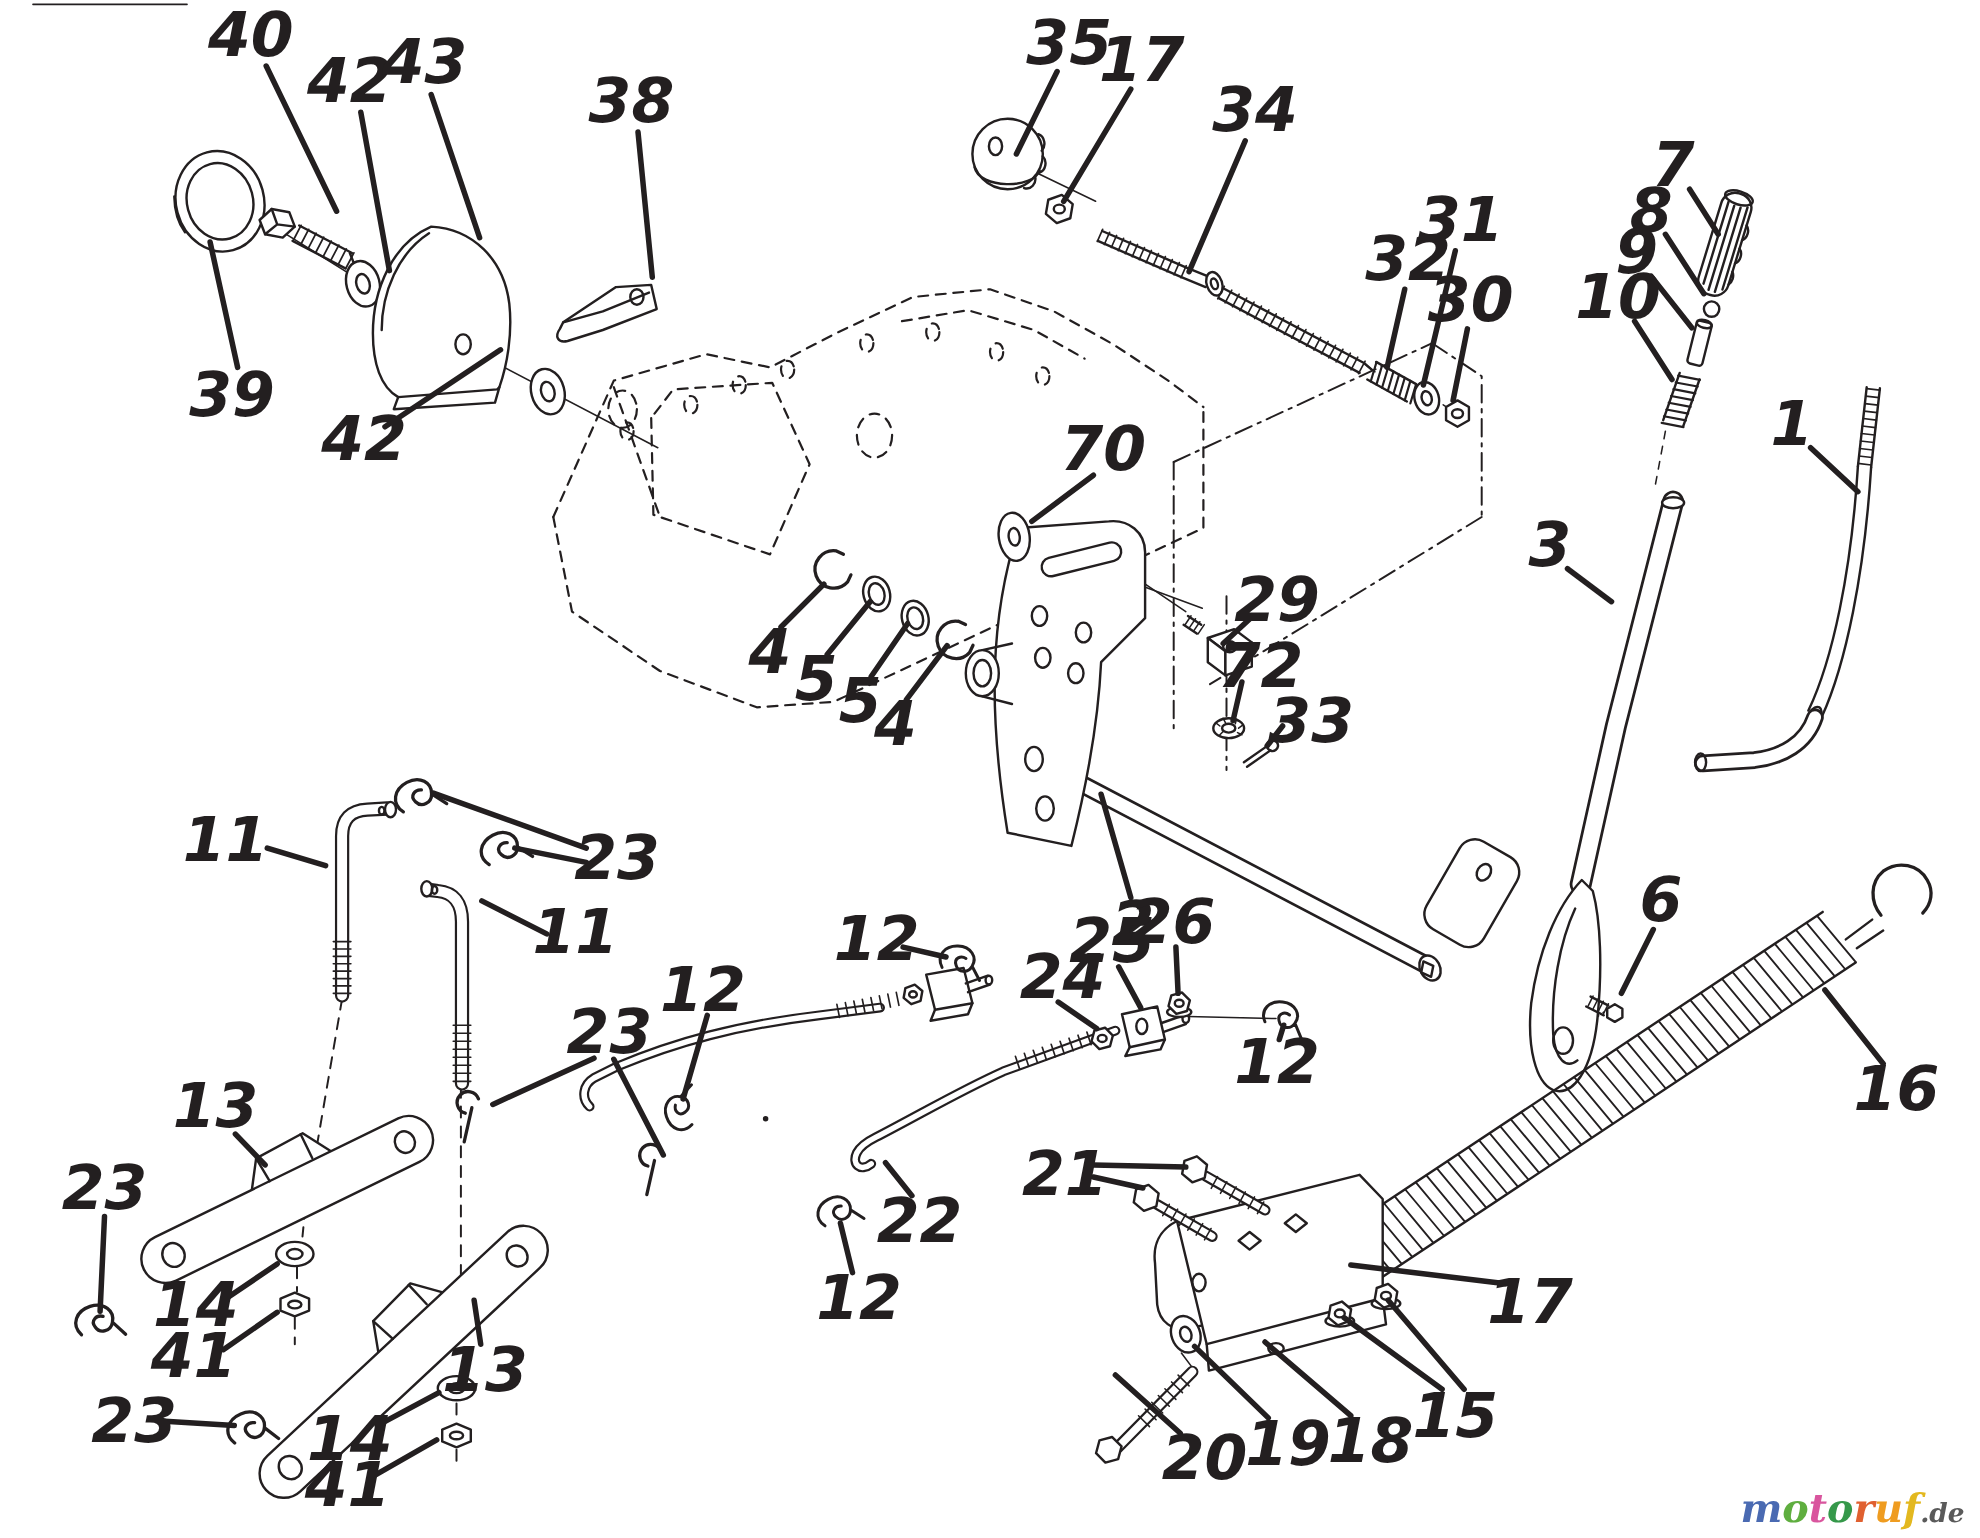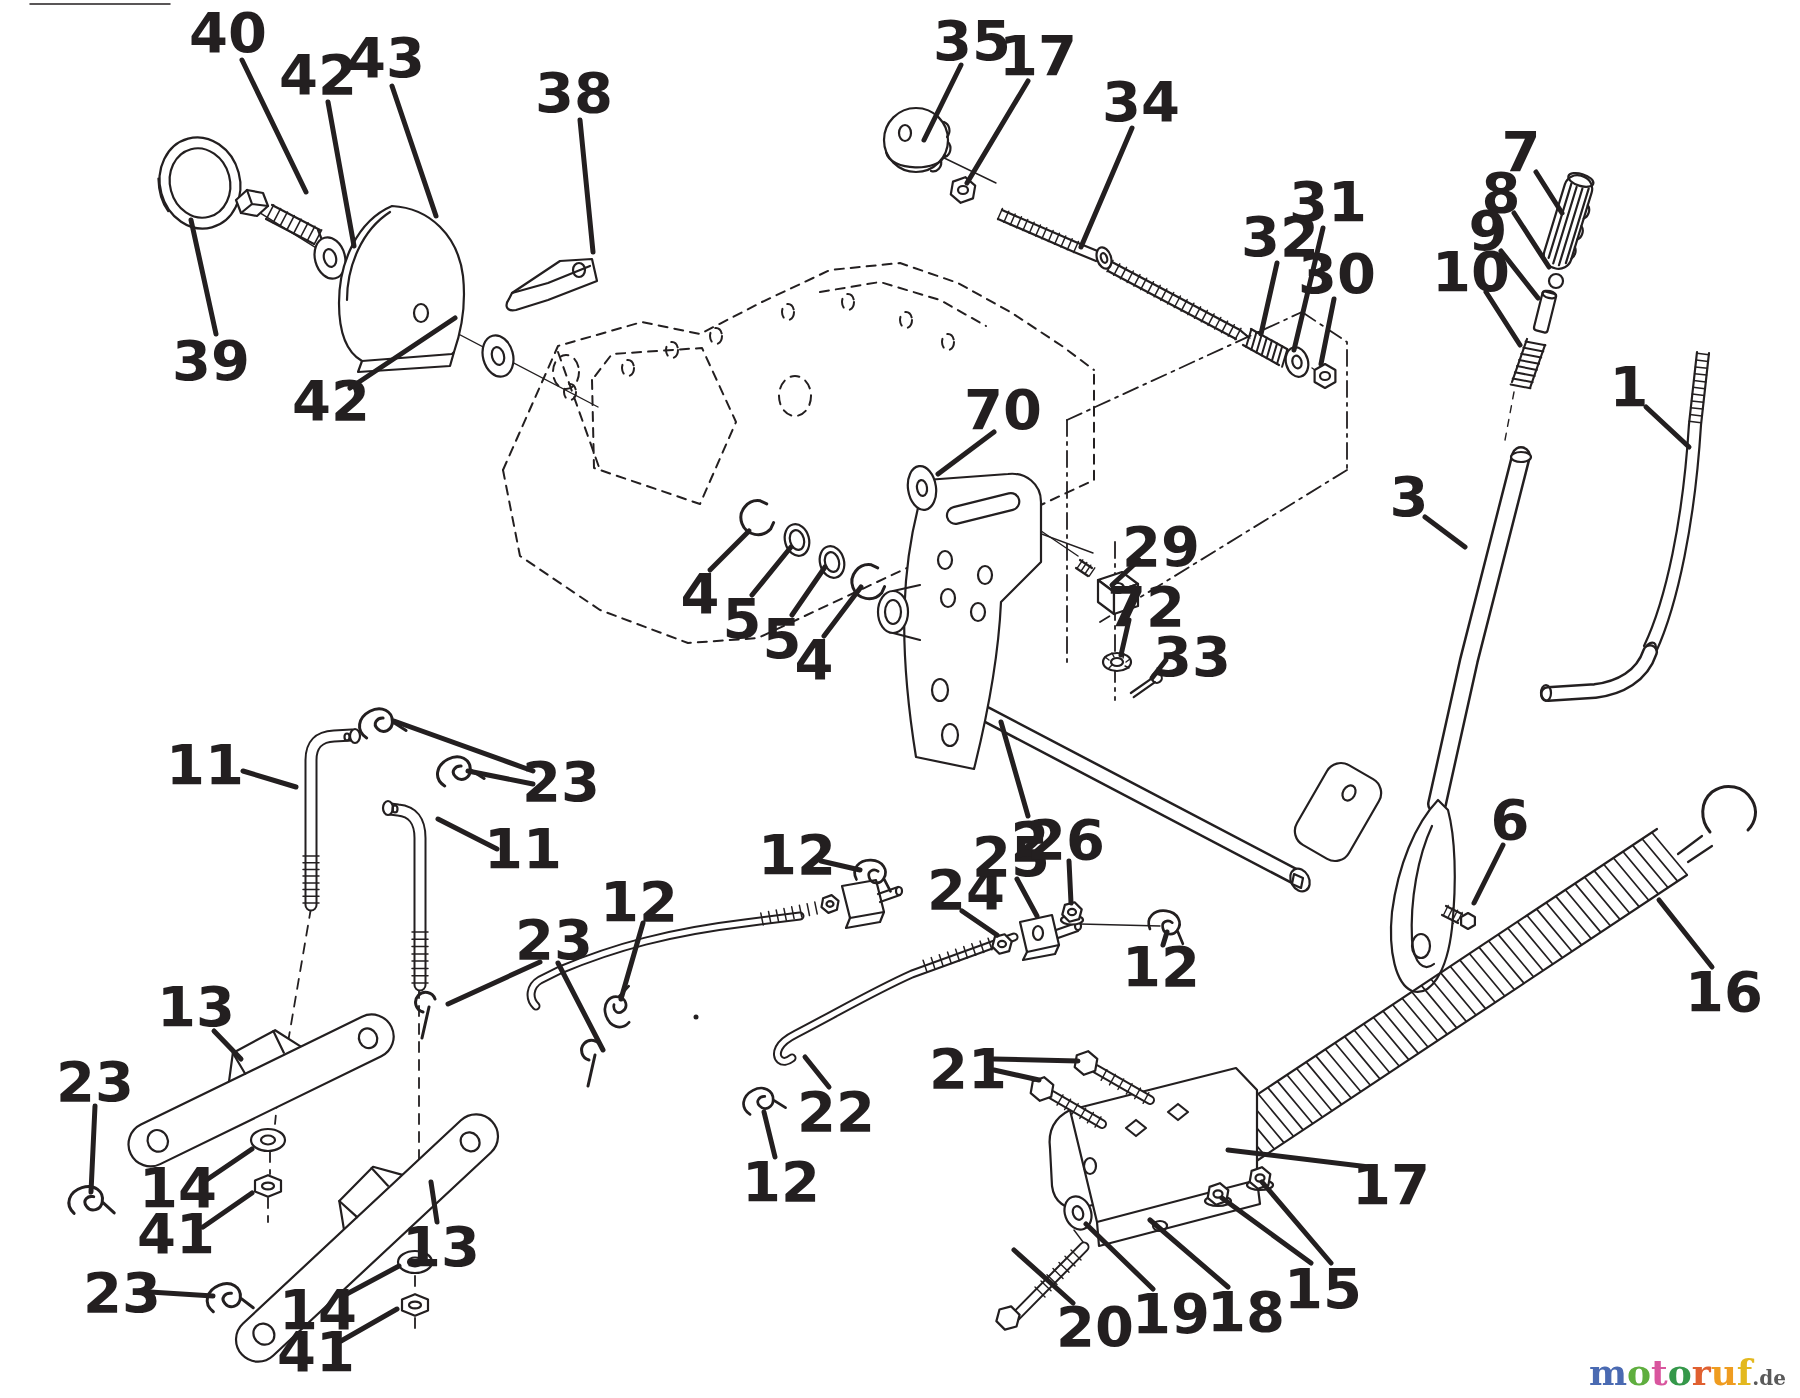--- a/index.html
+++ b/index.html
@@ -1,21 +1,21 @@
 <!DOCTYPE html>
 <html><head>
 <meta charset="utf-8">
 <style>
   html,body{margin:0;padding:0;background:#fff;}
   body{width:1800px;height:1398px;position:relative;overflow:hidden;font-family:"DejaVu Sans",sans-serif;}
-  #stage{position:absolute;inset:0;}
+  #stage{position:absolute;inset:0;font-style:italic;}
   svg{display:block;}
   #watermark{position:absolute;right:14px;bottom:8px;font-family:"DejaVu Serif","Liberation Serif",serif;font-weight:bold;line-height:1;}
   #watermark .ltr{font-size:36px;}
-  #watermark .sfx{font-size:20px;font-weight:bold;text-align:right;}
+  #watermark .sfx{font-size:24px;font-weight:bold;text-align:right;}
 </style>
 </head>
 <body>
 
 <div id="stage">
 <svg id="art" width="1800" height="1398" viewBox="0 0 1800 1398" stroke="#231f20" fill="none" stroke-width="2.2" stroke-linecap="round" stroke-linejoin="round">
   <defs>
     <path id="clip-hairpin" d="M-17,12 C-26,2 -20,-10 -7,-13 C6,-16 15,-7 12,3 C10,11 0,13 -4,6 C-8,0 -2,-5 4,-3 M12,3 L23,15"></path>
     <path id="clip-rpin" d="M3,-15 A10,10 0 1 0 -9,-2 M-3,-7 L-10,24"></path>
     <path id="clip-eclip" d="M9,-15 A17,17 0 1 0 9,15 L14,10 M9,-15 L14,-10"></path>

